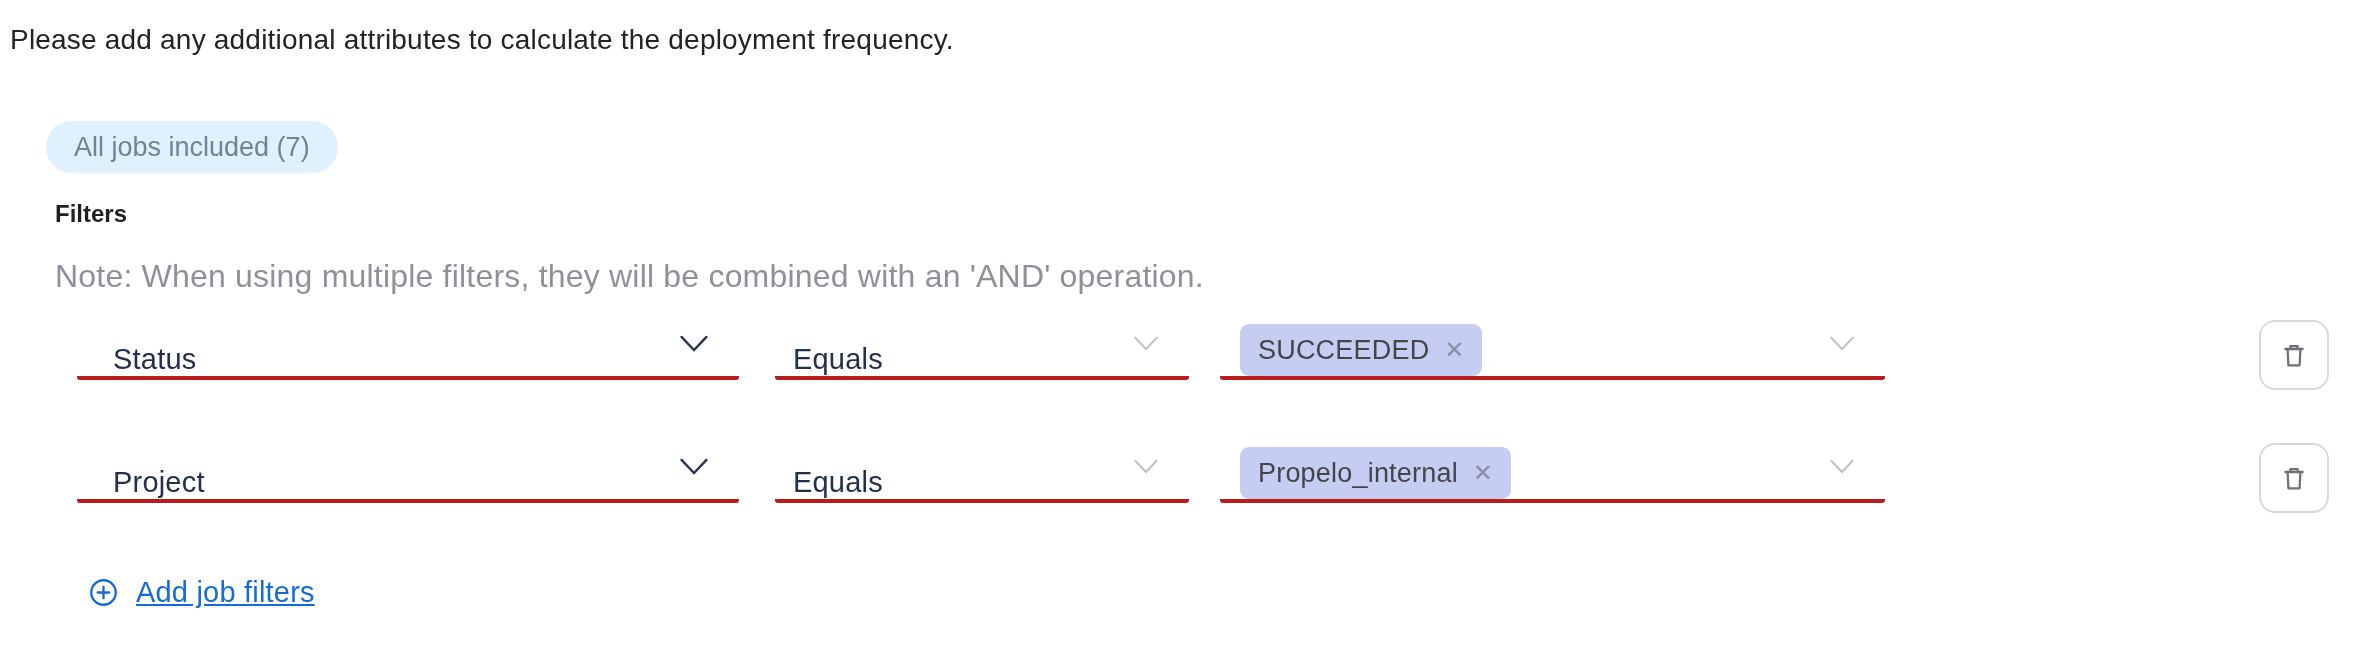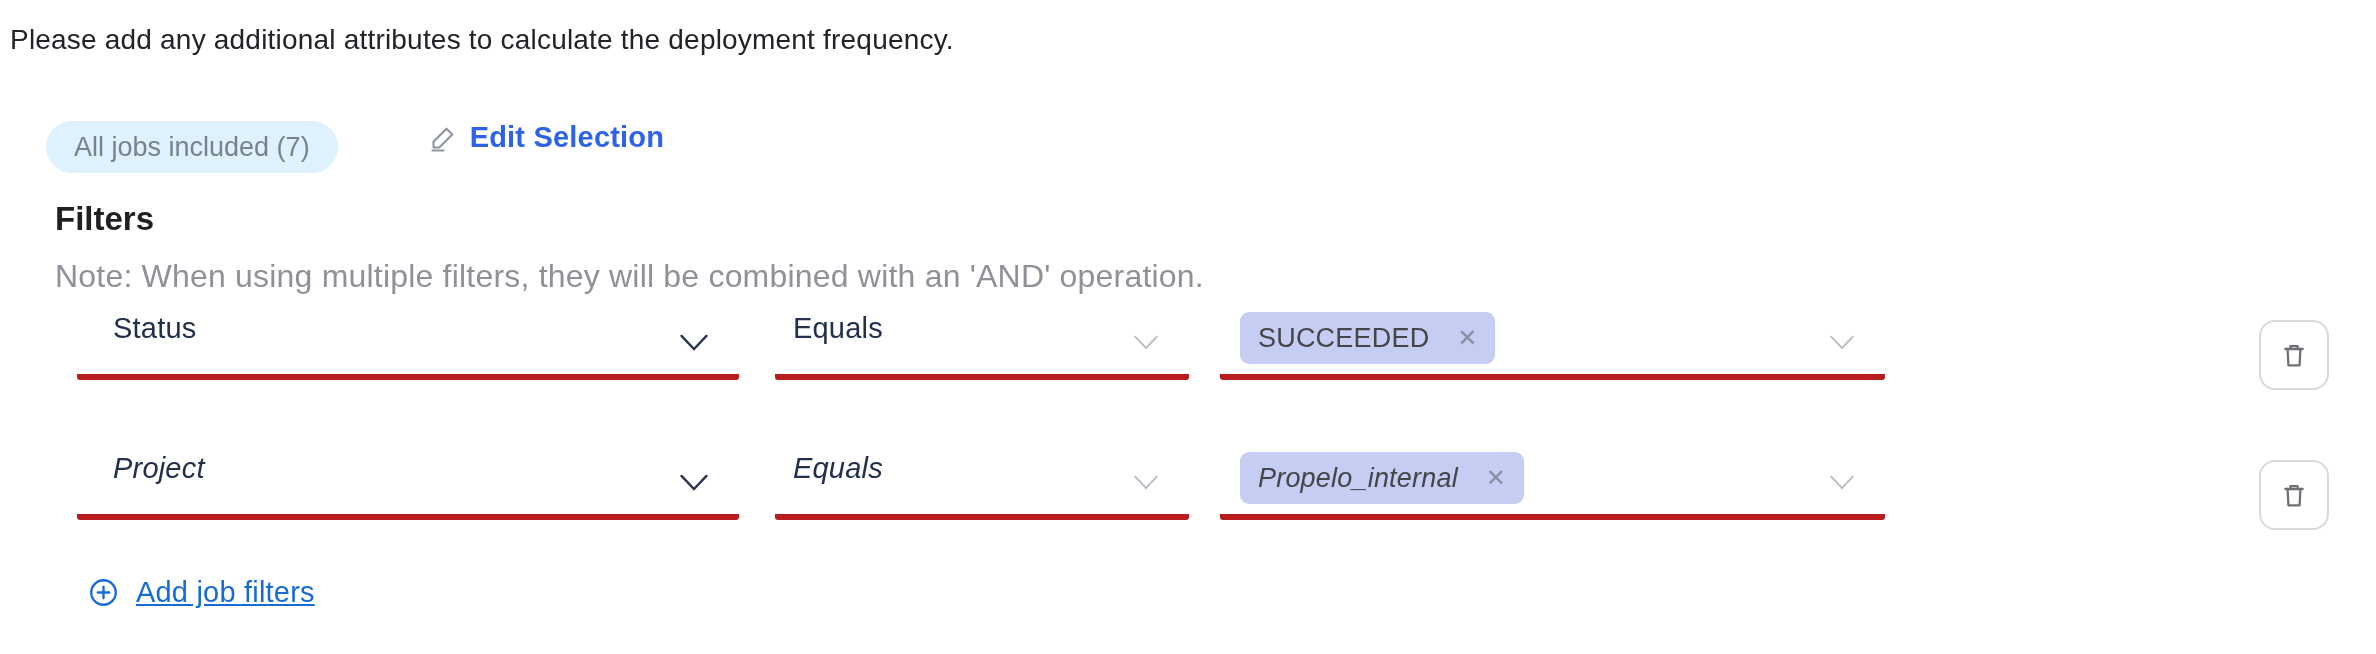--- a/index.html
+++ b/index.html
@@ -46,63 +46,63 @@
   }
   .edit-link .label {
     color: #2e62e9;
     font-size: 29px;
     font-weight: bold;
     letter-spacing: 0.2px;
   }
   .filters-heading {
     position: absolute;
     left: 55px; top: 200px;
-    font-size: 33px;
+    font-size: 24px;
     font-weight: bold;
     color: #1f1f24;
   }
   .note {
     position: absolute;
     left: 55px; top: 258px;
     font-size: 32px;
     color: #90909a;
     letter-spacing: 0.2px;
   }
   .filter-row { position: absolute; left: 0; width: 2376px; height: 80px; }
   .row-1 { top: 312px; }
-  .row-2 { top: 452px; font-style: italic; }
+  .row-2 { top: 435px; }
   .select {
     position: absolute;
     top: 0;
     height: 68px;
-    border-bottom: 6px solid #b91c1c;
+    border-bottom: 4px solid #b91c1c;
     border-radius: 0 0 3px 3px;
     display: flex;
-    align-items: flex-start;
+    align-items: flex-end;
     cursor: pointer;
   }
   .col-field { left: 77px;  width: 662px; padding-left: 36px; }
   .col-op    { left: 775px; width: 414px; padding-left: 18px; }
   .col-val   { left: 1220px; width: 665px; padding-left: 20px; }
   .select .sel-label {
     font-size: 29px;
     color: #22304e;
     letter-spacing: 0.2px;
   }
   .chev {
     position: absolute;
     right: 30px;
     top: 50%;
     transform: translateY(-42%);
     display: block;
   }
   .chip {
     display: inline-flex;
     align-items: center;
-    gap: 28px;
+    gap: 15px;
     height: 52px;
     padding: 0 18px;
     border-radius: 9px;
     background: #c6cdf3;
   }
   .chip .chip-label {
     font-size: 27px;
     color: #454549;
     letter-spacing: 0.2px;
   }
@@ -143,29 +143,20 @@
 </style>
 </head>
 <body>
 
 <div class="page">
 
   <div class="intro">Please add any additional attributes to calculate the deployment frequency.</div>
 
   <div class="selection-row">
     <span class="badge">All jobs included (7)</span>
-    <a class="edit-link">
-      <span style="display:inline-flex;">
-        <svg width="30" height="30" viewBox="0 0 24 24" fill="none" stroke="#8f97a2" stroke-width="1.7" stroke-linecap="round" stroke-linejoin="round">
-          <path d="M14.8 4.6l4.6 4.6L9 19.6H4.4V15z"></path>
-          <line x1="3.5" y1="22" x2="12.5" y2="22"></line>
-        </svg>
-      </span>
-      <span class="label">Edit Selection</span>
-    </a>
   </div>
 
   <div class="filters-heading">Filters</div>
   <div class="note">Note: When using multiple filters, they will be combined with an 'AND' operation.</div>
 
   <div class="filter-row row-1">
     <div class="select col-field">
       <span class="sel-label">Status</span>
       <span class="chev">
         <svg width="30" height="18" viewBox="0 0 24 14" fill="none" stroke="#2a3552" stroke-width="1.9" stroke-linecap="round">

